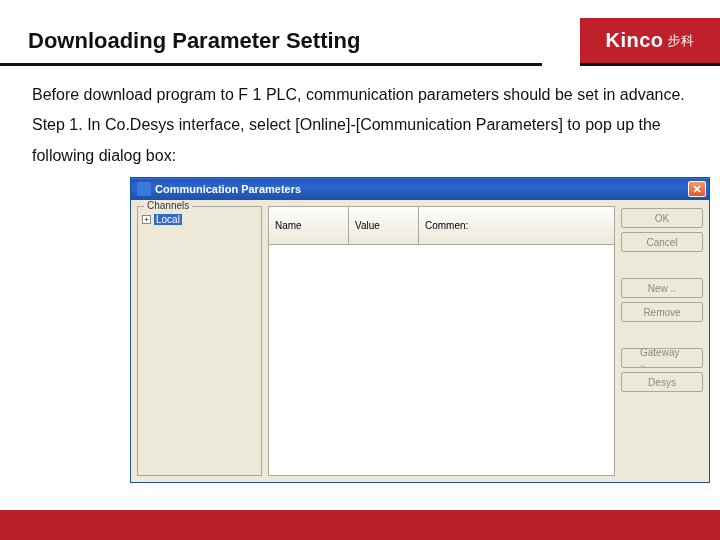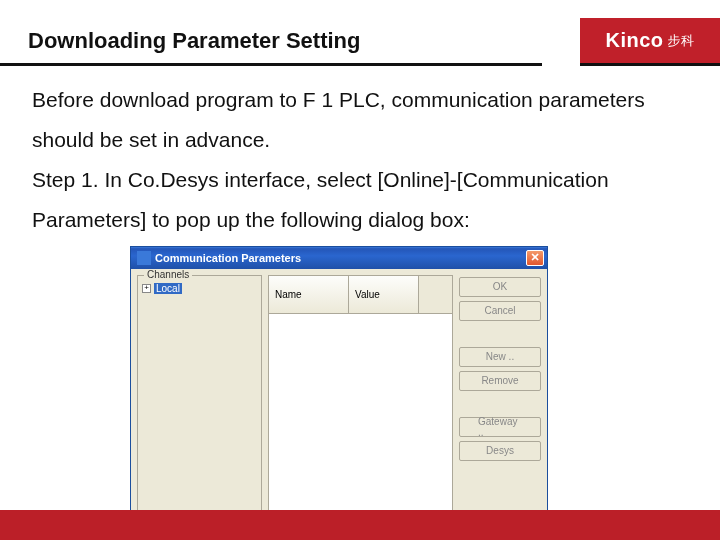--- a/index.html
+++ b/index.html
@@ -39,27 +39,27 @@
     align-items: center;
     justify-content: center;
     font-weight: 700;
     font-size: 20px;
     letter-spacing: 0.5px;
     border-bottom: 3px solid #111;
   }
   .brand-box .cn { font-size: 13px; margin-left: 4px; font-weight: 400; }
   .body-text {
     padding: 14px 32px 6px 32px;
-    font-size: 21px;
+    font-size: 16px;
     color: #111;
     line-height: 1.9;
   }
   .dialog-wrap {
     margin: 0 0 0 130px;
-    width: 418px;
+    width: 580px;
   }
   
   .xp-window {
     border: 1px solid #1b4e9d;
     background: #ece9d8;
     font-family: Tahoma, sans-serif;
   }
   .xp-titlebar {
     height: 22px;
     background: linear-gradient(#3a79d9, #2456b8 8%, #2a66cf 40%, #1f50a8);
@@ -206,20 +206,21 @@
             <span class="tree-toggle">+</span>
             <span class="tree-label-sel">Local</span>
           </div>
         </div>
       </div>
 
       <div class="middle-panel">
         <div class="col-headers">
           <div class="col-name">Name</div>
           <div class="col-value">Value</div>
+          <div class="col-comment">Commen:</div>
         </div>
       </div>
 
       <div class="button-col">
         <div class="xp-btn">
             <span>OK</span>
           </div>
         <div class="xp-btn">
             <span>Cancel</span>
           </div>

